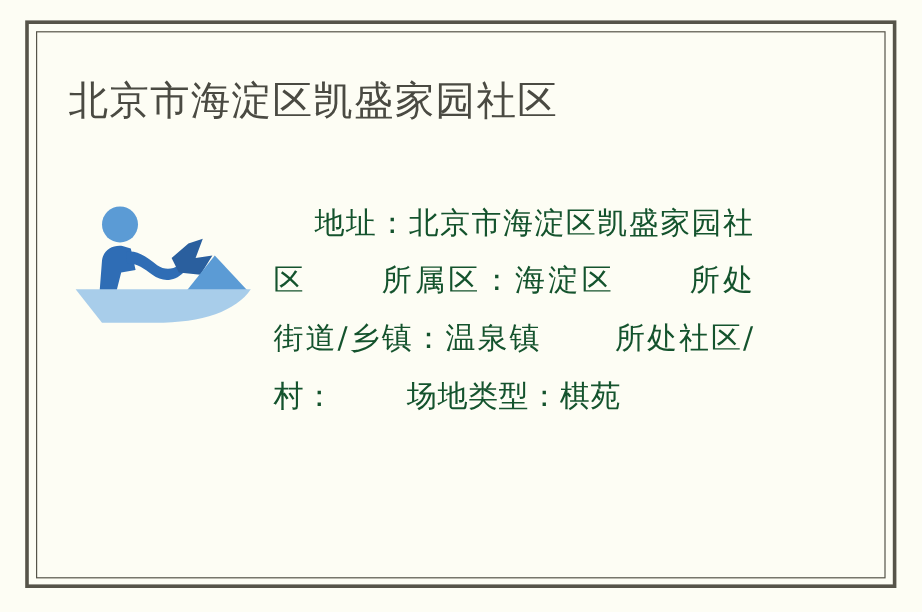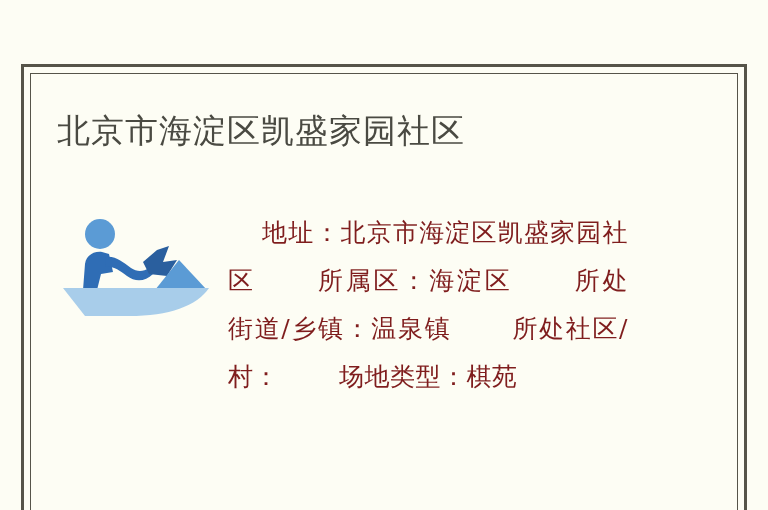--- a/index.html
+++ b/index.html
@@ -12,21 +12,20 @@
     background: #fdfdf4;
     font-family: "Liberation Sans", sans-serif;
     overflow: hidden;
   }
 
   .page {
     position: relative;
     width: 768px;
     height: 459px;
     background: #fdfdf4;
-    margin-top: 47px;
   }
 
   
   .frame-outer {
     position: absolute;
     left: 21px;
     top: 17px;
     width: 726px;
     height: 473px;
     border: 3px solid #565449;
@@ -68,21 +67,21 @@
 
   
   .info-block {
     position: absolute;
     left: 228px;
     top: 162px;
     width: 400px;
     font-family: "DejaVu Serif", "Liberation Serif", serif;
     font-size: 25px;
     line-height: 48px;
-    color: #7f1d1d;
+    color: #14532d;
     letter-spacing: 0.5px;
     text-align: justify;
     text-indent: 34px;
     word-break: break-all;
   }
   .info-block .gap {
     display: inline-block;
     width: 60px;
   }
 </style>

